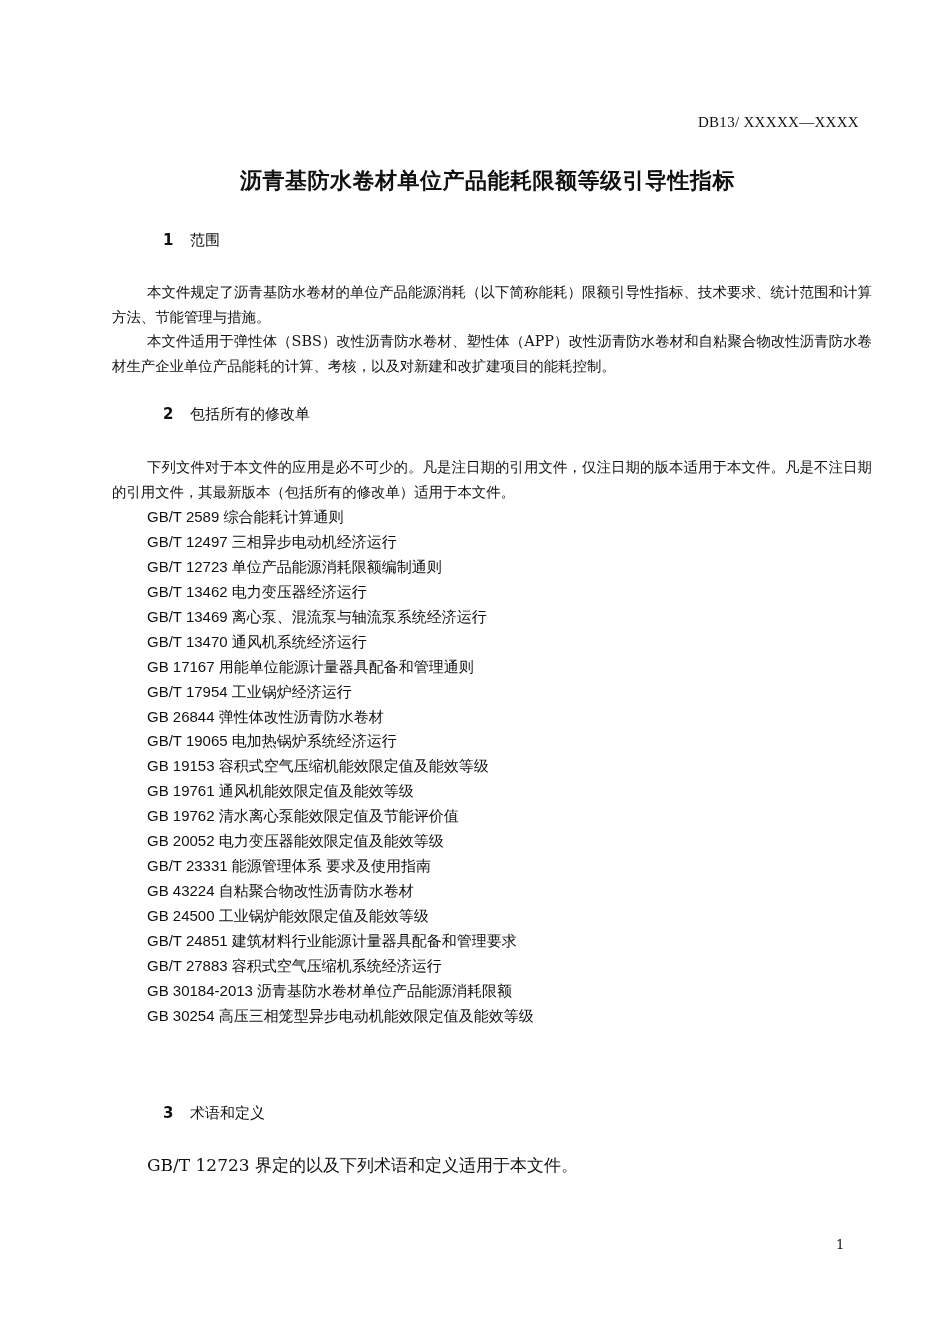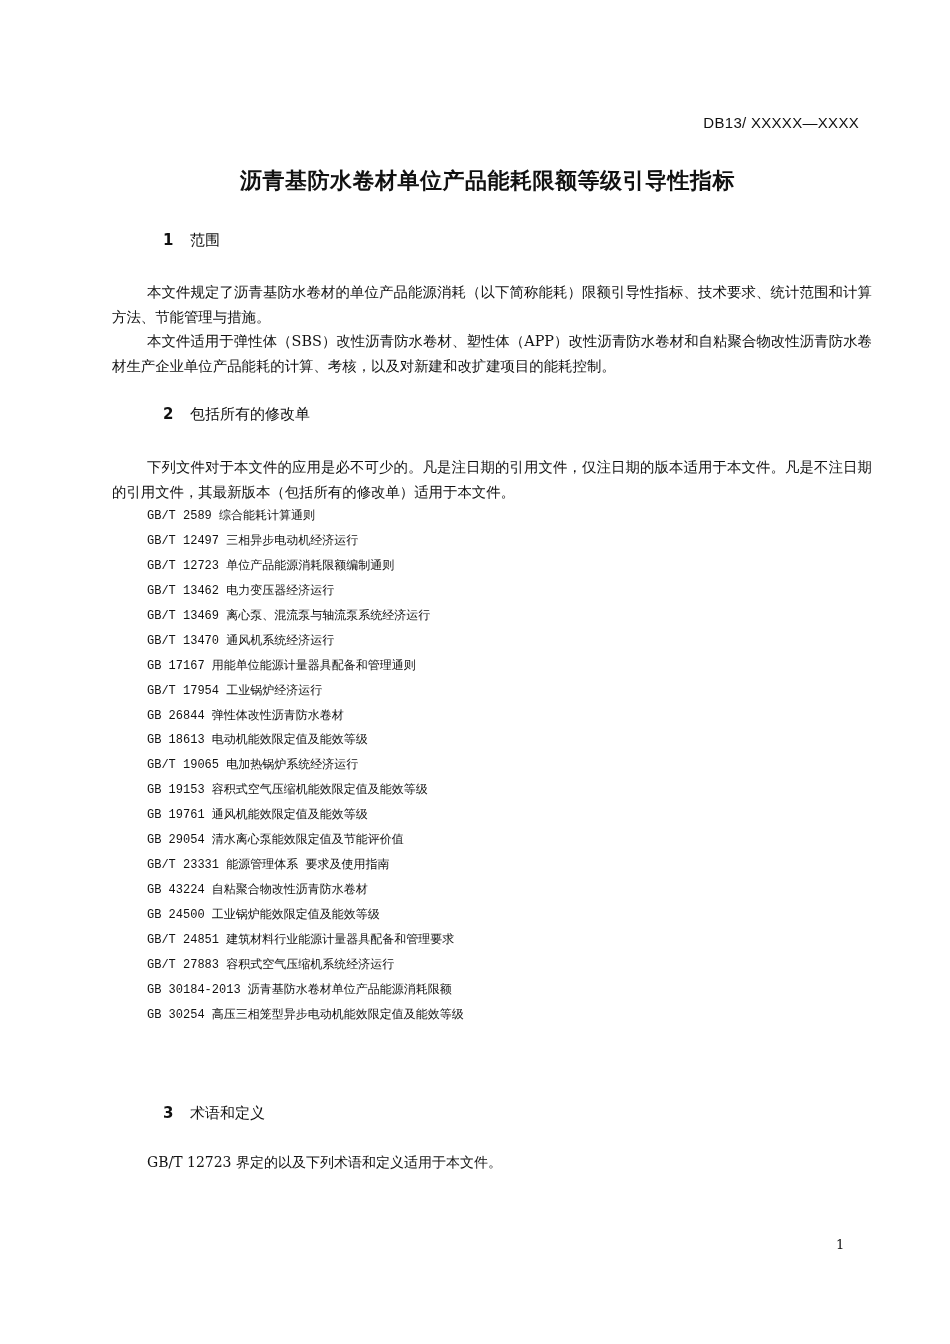--- a/index.html
+++ b/index.html
@@ -1,25 +1,25 @@
 <!DOCTYPE html>
 <html><head>
 <meta charset="utf-8">
 <style>
   html, body { margin: 0; padding: 0; background: #ffffff; }
   body { width: 950px; height: 1344px; position: relative; overflow: hidden; color: #111; }
   .page { position: absolute; left: 0; top: 0; width: 950px; height: 1344px; background: #fff; }
-  .doc-code { position: absolute; top: 114px; right: 91px; font-family: Liberation Sans, sans-serif; font-size: 15px; letter-spacing: 0.3px; }
+  .doc-code { position: absolute; top: 114px; right: 91px; font-family: Liberation Serif, serif; font-size: 15px; letter-spacing: 0.3px; }
   .doc-title { position: absolute; top: 166px; left: 0; width: 975px; text-align: center; font-family: "DejaVu Sans", sans-serif; font-weight: bold; font-size: 22px; letter-spacing: 0.5px; }
   .heading { position: absolute; left: 147px; font-family: "DejaVu Sans", sans-serif; font-size: 15px; margin-left: 16px; }
   .heading .num { font-weight: bold; display: inline-block; width: 27px; }
   .para { position: absolute; left: 112px; width: 760px; font-family: "DejaVu Serif", serif; font-size: 14.4px; line-height: 25px; text-align: justify; text-indent: 35px; }
-  .refs { position: absolute; left: 147px; top: 504px; font-family: Liberation Mono, monospace; font-size: 12px; }
+  .refs { position: absolute; left: 147px; top: 504px; font-family: Liberation Sans, sans-serif; font-size: 15px; }
   .ref-item { height: 24.95px; line-height: 25px; white-space: pre; }
-  .plain-line { position: absolute; left: 147px; font-family: "DejaVu Serif", serif; font-size: 14px; }
+  .plain-line { position: absolute; left: 147px; font-family: "DejaVu Serif", serif; font-size: 17px; }
   .page-num { position: absolute; top: 1237px; left: 836px; font-family: "DejaVu Serif", serif; font-size: 13px; }
 </style>
 </head>
 <body>
 
 <div class="page">
 
   <div class="doc-code">DB13/ XXXXX—XXXX</div>
 
   <div class="doc-title">沥青基防水卷材单位产品能耗限额等级引导性指标</div>
@@ -38,25 +38,25 @@
   <div class="refs">
     <div class="ref-item">GB/T 2589 综合能耗计算通则</div>
     <div class="ref-item">GB/T 12497 三相异步电动机经济运行</div>
     <div class="ref-item">GB/T 12723 单位产品能源消耗限额编制通则</div>
     <div class="ref-item">GB/T 13462 电力变压器经济运行</div>
     <div class="ref-item">GB/T 13469 离心泵、混流泵与轴流泵系统经济运行</div>
     <div class="ref-item">GB/T 13470 通风机系统经济运行</div>
     <div class="ref-item">GB 17167 用能单位能源计量器具配备和管理通则</div>
     <div class="ref-item">GB/T 17954 工业锅炉经济运行</div>
     <div class="ref-item">GB 26844 弹性体改性沥青防水卷材</div>
-    <div class="ref-item">GB 18613 电动机能效限定值及能效等级</div>
     <div class="ref-item">GB/T 19065 电加热锅炉系统经济运行</div>
     <div class="ref-item">GB 19153 容积式空气压缩机能效限定值及能效等级</div>
     <div class="ref-item">GB 19761 通风机能效限定值及能效等级</div>
-    <div class="ref-item">GB 29054 清水离心泵能效限定值及节能评价值</div>
+    <div class="ref-item">GB 19762 清水离心泵能效限定值及节能评价值</div>
+    <div class="ref-item">GB 20052 电力变压器能效限定值及能效等级</div>
     <div class="ref-item">GB/T 23331 能源管理体系 要求及使用指南</div>
     <div class="ref-item">GB 43224 自粘聚合物改性沥青防水卷材</div>
     <div class="ref-item">GB 24500 工业锅炉能效限定值及能效等级</div>
     <div class="ref-item">GB/T 24851 建筑材料行业能源计量器具配备和管理要求</div>
     <div class="ref-item">GB/T 27883 容积式空气压缩机系统经济运行</div>
     <div class="ref-item">GB 30184-2013 沥青基防水卷材单位产品能源消耗限额</div>
     <div class="ref-item">GB 30254 高压三相笼型异步电动机能效限定值及能效等级</div>
   </div>
 
   <div class="heading" style="top:1104px;">

